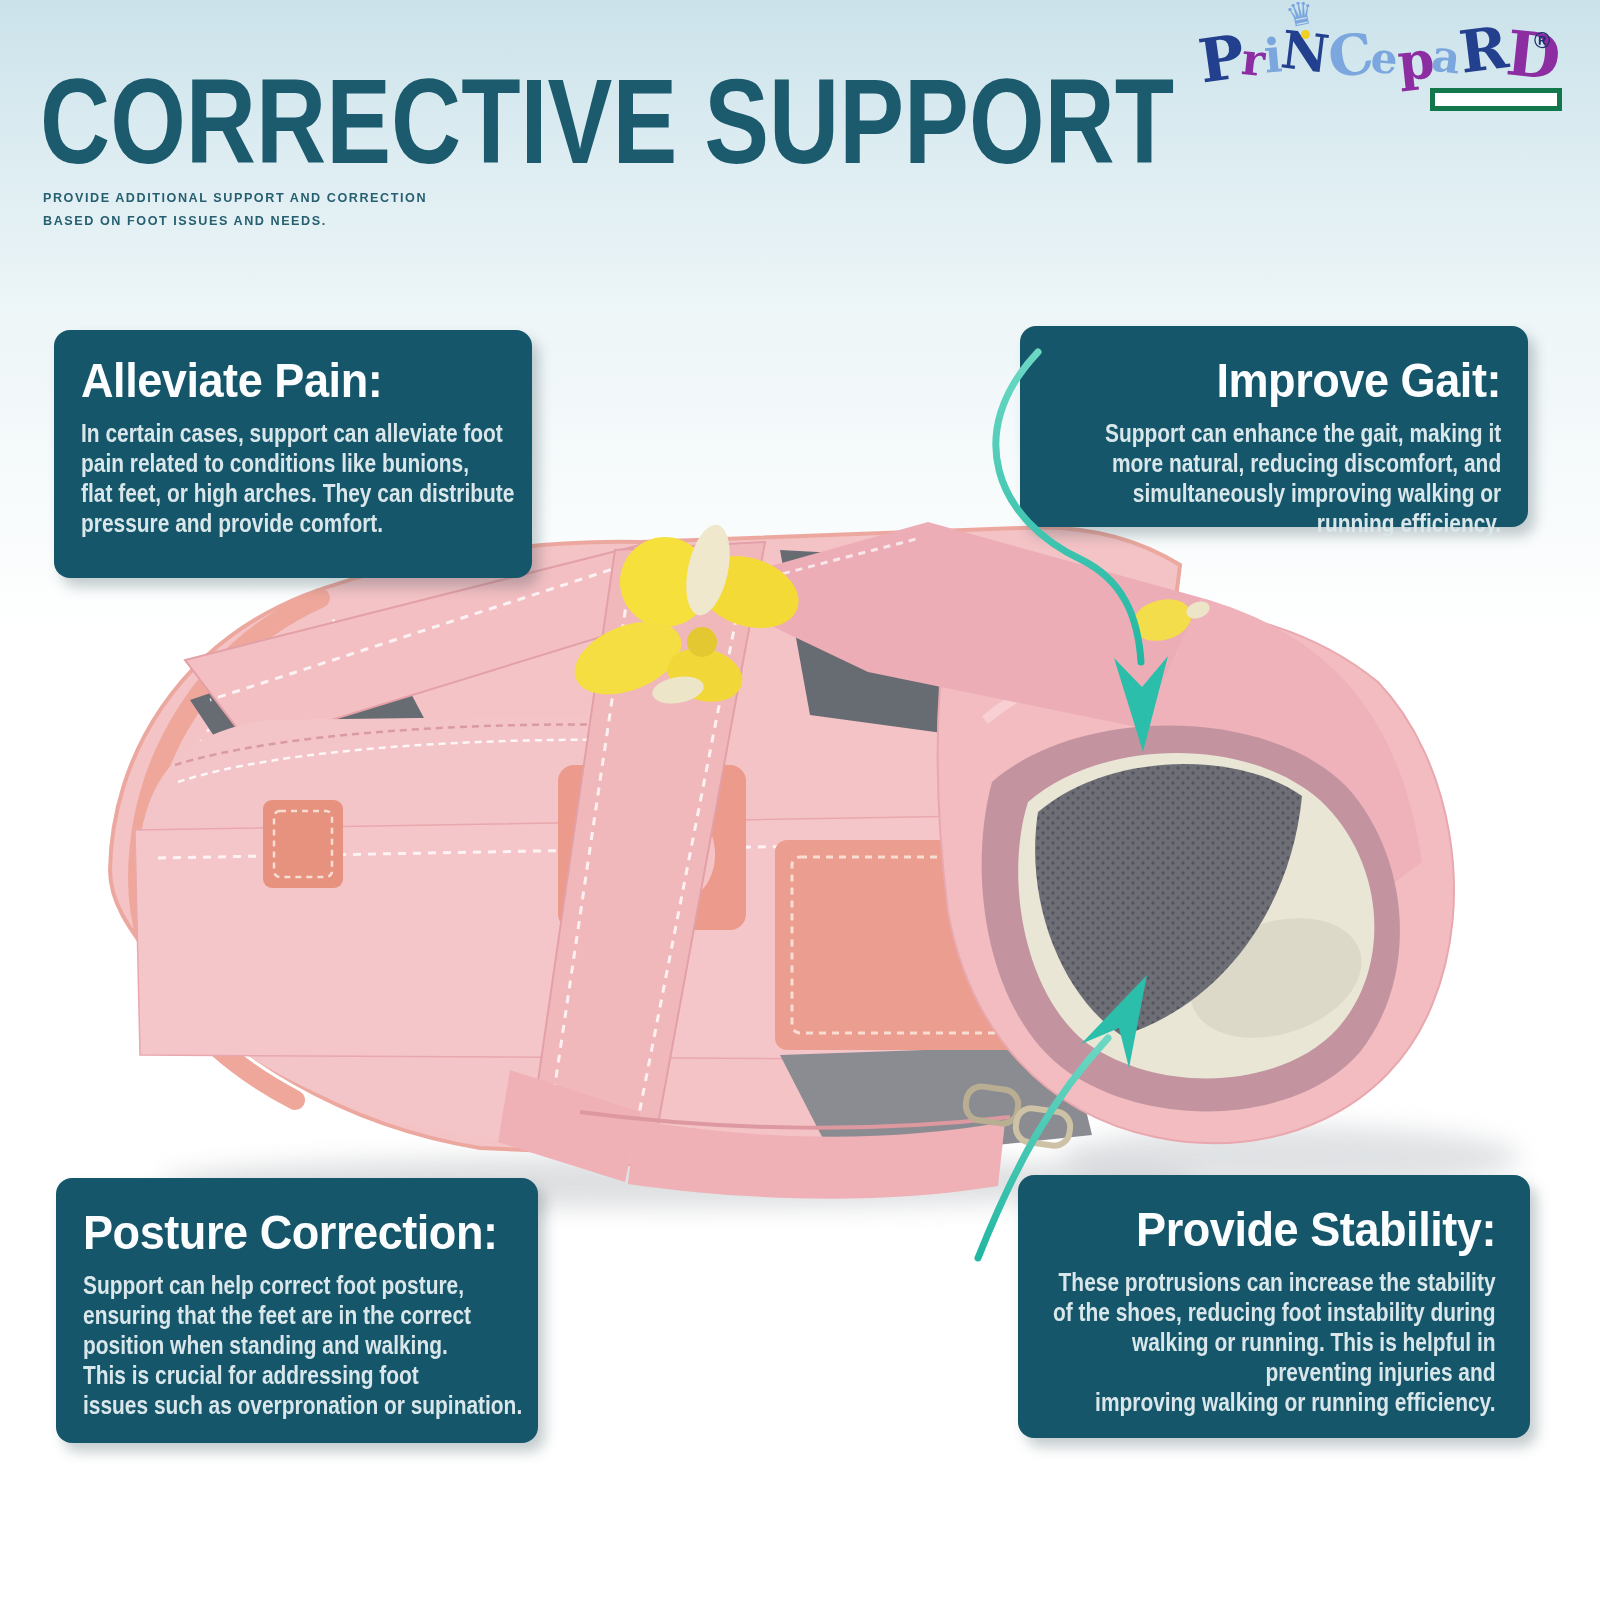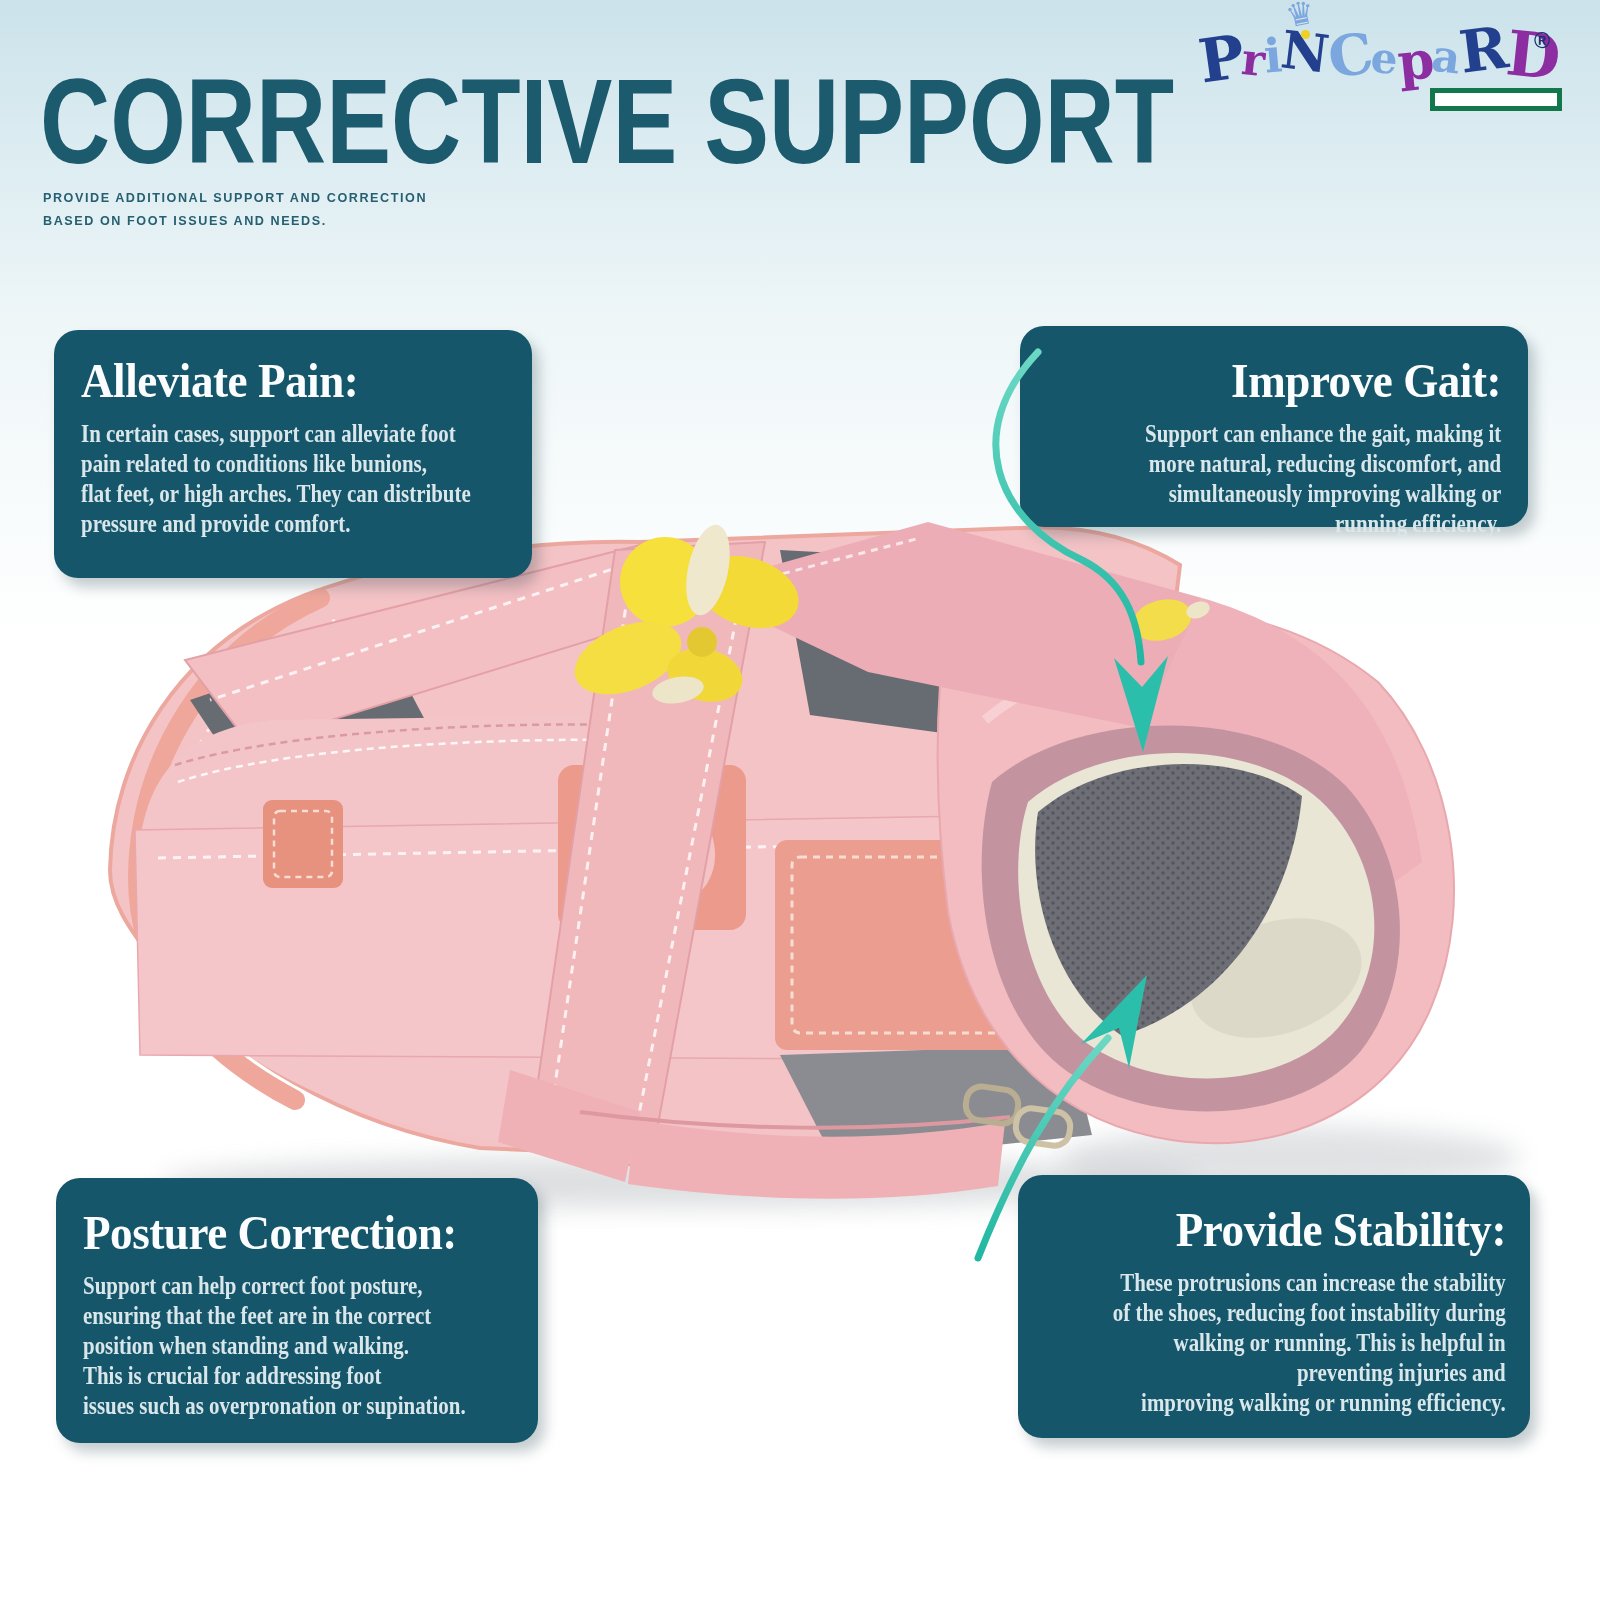--- a/index.html
+++ b/index.html
@@ -38,35 +38,35 @@
   .lg:nth-child(7){font-size:52px;transform:rotate(-6deg) translateY(7px);}
   .lg:nth-child(8){font-size:44px;transform:rotate(7deg);}
   .lg:nth-child(9){font-size:58px;transform:rotate(-7deg) translateY(-2px);}
   .lg:nth-child(10){font-size:62px;transform:rotate(6deg) translateY(5px);}
   .logo .crown{position:absolute;left:88px;top:-18px;font-size:32px;color:#7ba6de;
     transform:rotate(-12deg);z-index:2;line-height:1;}
   .logo .crown-dot{position:absolute;left:103px;top:14px;width:9px;height:9px;border-radius:50%;
     background:#f0d022;z-index:3;}
   .logo .reg{position:absolute;left:336px;top:12px;font-size:22px;font-weight:bold;color:#1c2f6e;z-index:2;}
   
-  .callout{position:absolute;background:var(--callout-box);border-radius:24px;
-    box-shadow:7px 9px 13px rgba(25,55,65,.25);z-index:10;box-sizing:border-box;font-family:Liberation Serif, serif;}
+  .callout{position:absolute;background:var(--callout-box);border-radius:16px;
+    box-shadow:7px 9px 13px rgba(25,55,65,.25);z-index:10;box-sizing:border-box;}
   .callout h2{margin:0 0 10px 0;font-size:49px;font-weight:700;color:var(--callout-heading-text);
     white-space:nowrap;letter-spacing:-.5px;}
   .callout .body{margin:0;font-size:25.5px;line-height:30px;font-weight:700;
     color:var(--callout-body-text);white-space:pre-line;}
   .callout.left h2{transform:scaleX(.92);transform-origin:left top;}
   .callout.left .body{width:122%;transform:scaleX(.82);transform-origin:left top;}
   .callout.right{text-align:right;}
   .callout.right h2{transform:scaleX(.92);transform-origin:right top;}
   .callout.right .body{width:122%;margin-left:-22%;transform:scaleX(.82);transform-origin:right top;}
   .c1{left:54px;top:330px;width:478px;height:248px;padding:22px 14px 0 27px;}
   .c2{left:1020px;top:326px;width:508px;height:201px;padding:26px 27px 0 12px;}
   .c3{left:56px;top:1178px;width:482px;height:265px;padding:26px 14px 0 27px;}
-  .c4{left:1018px;top:1175px;width:512px;height:263px;padding:26px 24px 0 12px;}
+  .c4{left:1018px;top:1175px;width:512px;height:263px;padding:26px 34px 0 12px;}
   
   .shoe{position:absolute;left:80px;top:470px;width:1460px;height:760px;z-index:5;}
   
   .arrows{position:absolute;left:0;top:0;width:1600px;height:1600px;z-index:20;pointer-events:none;}
 </style>
 </head>
 <body>
 
 <div class="canvas">
 

